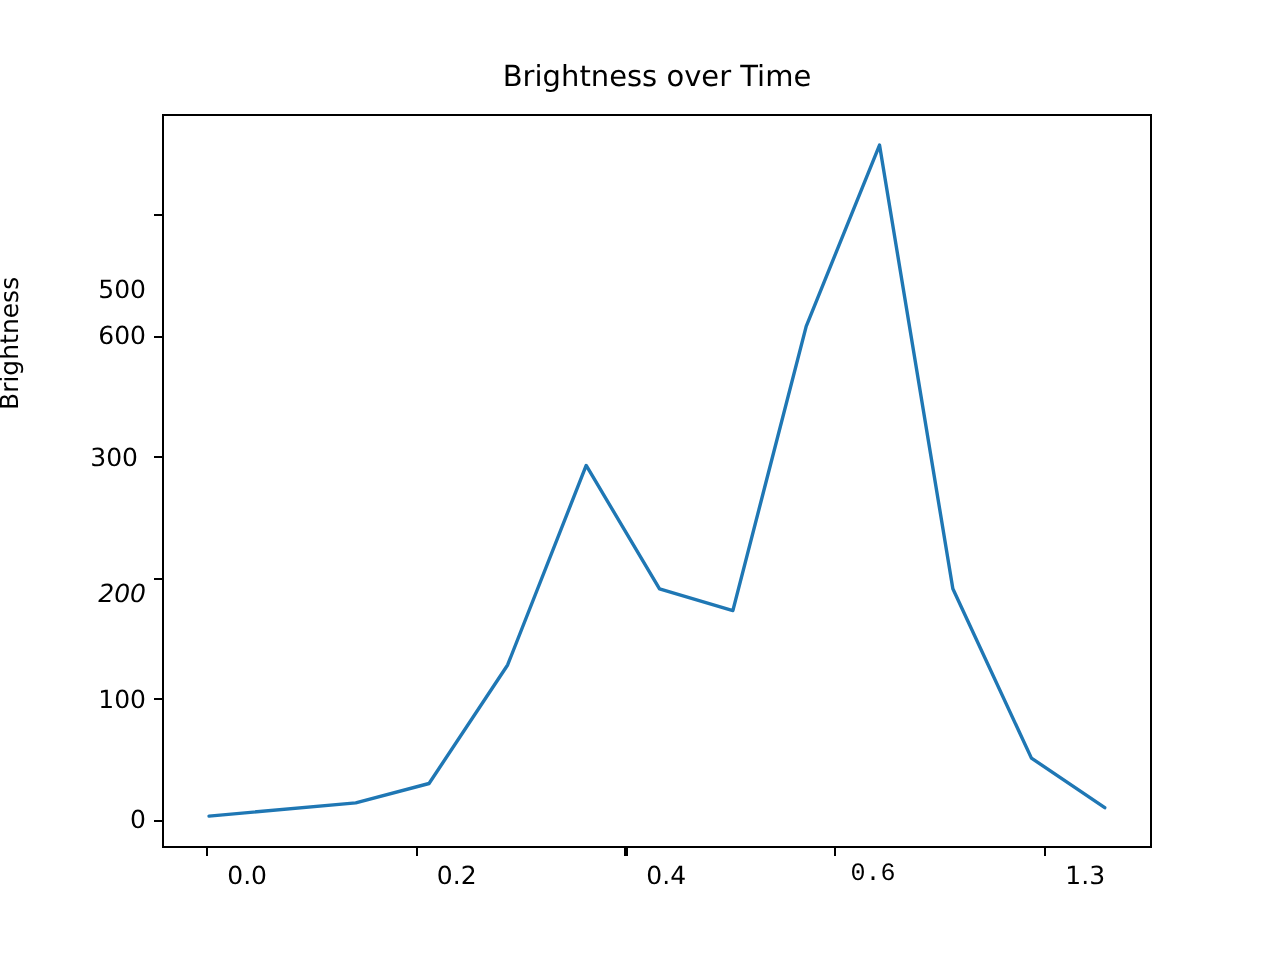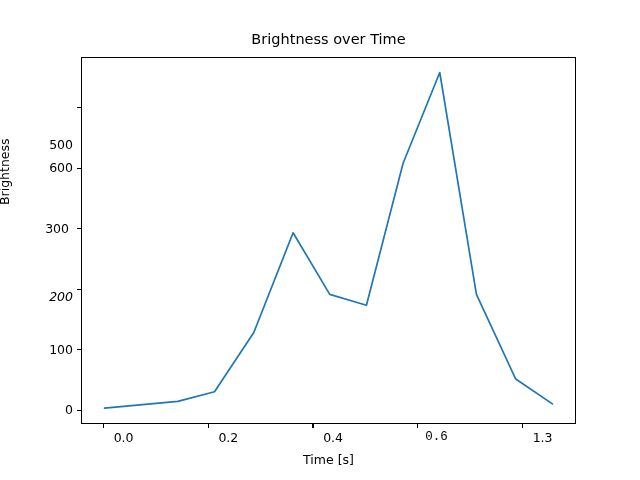--- a/index.html
+++ b/index.html
@@ -130,15 +130,14 @@
       <div class="tick-mark-x" style="left: 207.736px; top: 424px;"></div>
       <div class="tick-label-x" style="left: 178.286px; top: 431px;">0.2</div>
       <div class="tick-mark-x" style="left: 312.498px; top: 424px;"></div>
       <div class="tick-label-x" style="left: 283.048px; top: 431px;">0.4</div>
       <div class="tick-mark-x" style="left: 417.26px; top: 424px;"></div>
       <div class="tick-label-x" style="left: 387.81px; top: 431px; font-family: Liberation Mono, monospace;">0.6</div>
       <div class="tick-mark-x" style="left: 522.021px; top: 424px;"></div>
       <div class="tick-label-x" style="left: 492.571px; top: 431px;">1.3</div>
     </div>
 
-  <div id="xlabel">Time [s]</div>
 
 </div>
 
 </body></html>

